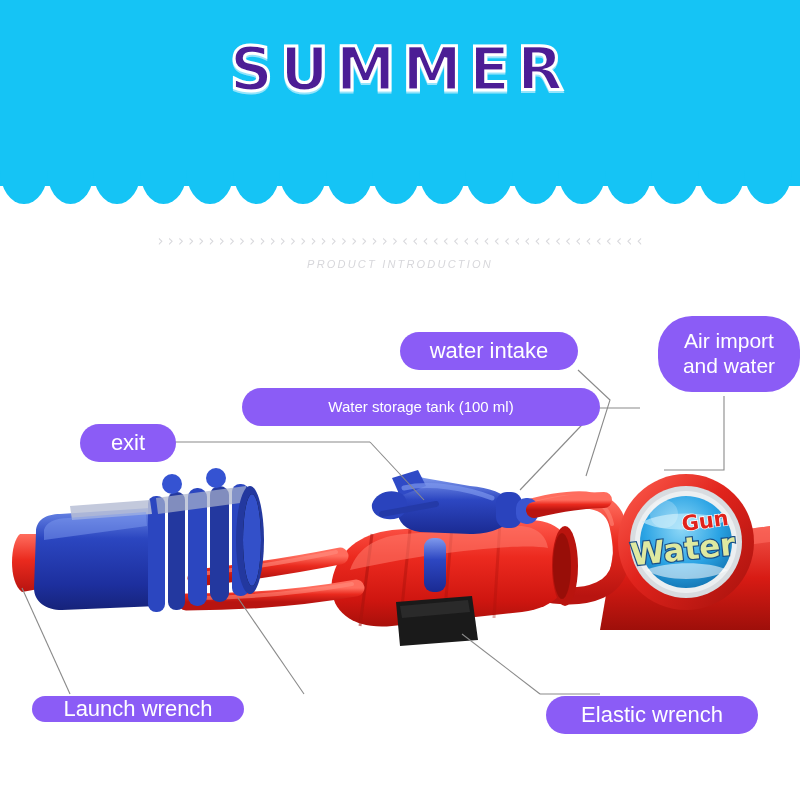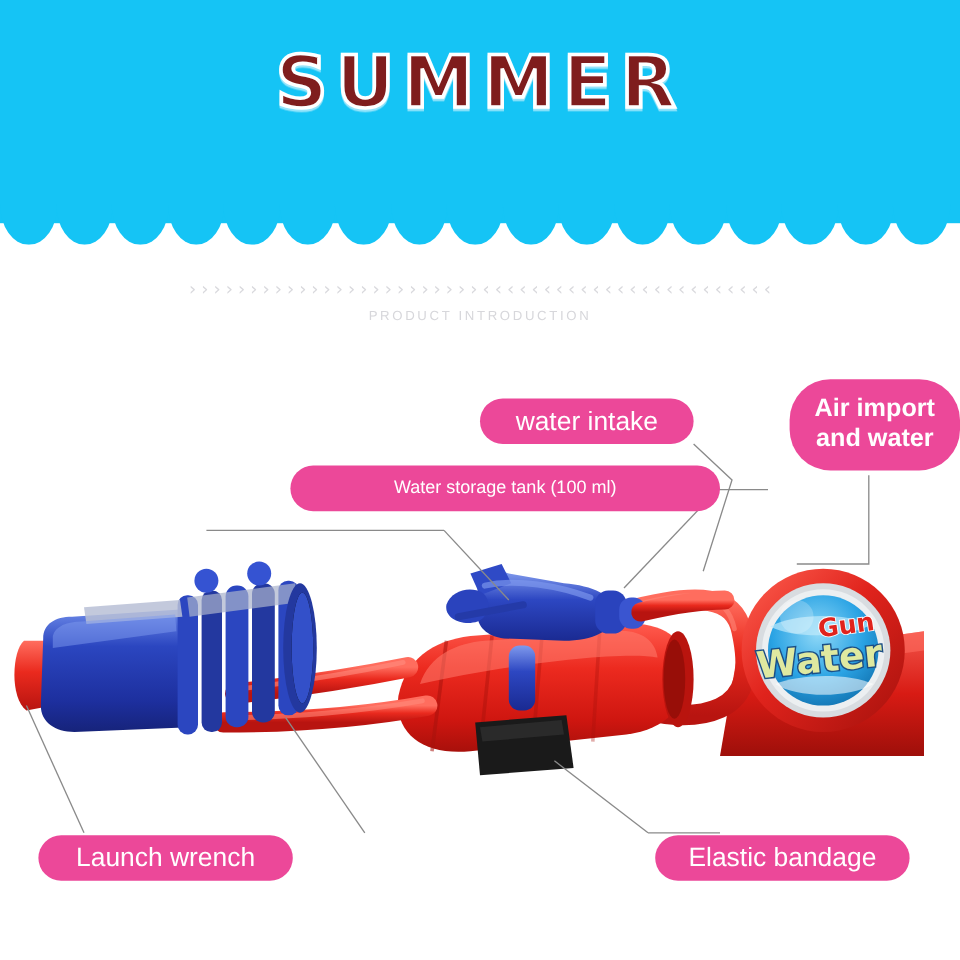--- a/index.html
+++ b/index.html
@@ -10,21 +10,21 @@
   }
   #stage{position:absolute;inset:0;width:800px;height:800px;overflow:hidden;background:#fff;}
 
   
   .banner{
     position:absolute;left:0;top:0;width:800px;height:186px;
     background:#15c4f5;
   }
   .banner-title{
     position:absolute;left:0;top:34px;width:800px;text-align:center;
-    font-size:60px;font-weight:700;color:#7f1d1d;
+    font-size:60px;font-weight:700;color:#4c1d95;
     letter-spacing:7px;
     font-family:"DejaVu Sans", sans-serif;
     -webkit-text-stroke:3px #ffffff;
     filter:drop-shadow(0 2px 0 rgba(255,255,255,.55));
   }
   
   .wave{
     position:absolute;left:0;top:170px;width:800px;height:34px;
     display:flex;align-items:flex-start;overflow:hidden;
   }
@@ -44,38 +44,39 @@
   }
   .chev{
     font-size:15px;color:#d9d9dd;line-height:1;
     font-family:"DejaVu Sans", sans-serif;
     margin:0 2.1px;
   }
   .section-sub{
     position:absolute;left:0;top:258px;width:800px;text-align:center;
     font-size:11px;color:#d7d7db;letter-spacing:2.2px;
     font-family:"Liberation Sans", sans-serif;
+    font-style:italic;
   }
 
   
   .leaders{position:absolute;left:0;top:0;width:800px;height:800px;pointer-events:none;}
 
   
   .pill{
     position:absolute;
-    background:#ec4899;color:#ffffff;
+    background:#8b5cf6;color:#ffffff;
     display:flex;align-items:center;justify-content:center;
     text-align:left;
     font-family:"Liberation Sans", sans-serif;
     font-weight:400;
     box-sizing:border-box;
     line-height:1.18;
   }
   .pill.one{border-radius:999px;}
-  .pill.two{border-radius:34px;font-weight:bold;}
+  .pill.two{border-radius:34px;}
 
   
   .product{position:absolute;left:0;top:430px;width:800px;height:270px;}
 </style>
 </head>
 <body>
 
 <div id="stage">
 
   <div class="banner">
@@ -319,23 +320,26 @@
 
   <div class="pill two" style="left:658px;top:316px;width:142px;height:76px;font-size:21px;flex-direction:column;">
     <span>Air import</span>
     <span>and water</span>
   </div>
 
   <div class="pill one" style="left:242px;top:388px;width:358px;height:38px;font-size:15px;">
     <span>Water storage tank (100 ml)</span>
   </div>
 
-
-  <div class="pill one" style="left:32px;top:696px;width:212px;height:38px;font-size:22px;">
+  <div class="pill one" style="left:80px;top:424px;width:96px;height:38px;font-size:22px;">
+    <span>exit</span>
+  </div>
+
+  <div class="pill one" style="left:32px;top:696px;width:212px;height:26px;font-size:22px;">
     <span>Launch wrench</span>
   </div>
 
 
   <div class="pill one" style="left:546px;top:696px;width:212px;height:38px;font-size:22px;">
-    <span>Elastic bandage</span>
+    <span>Elastic wrench</span>
   </div>
 
 </div>
 
 </body></html>

